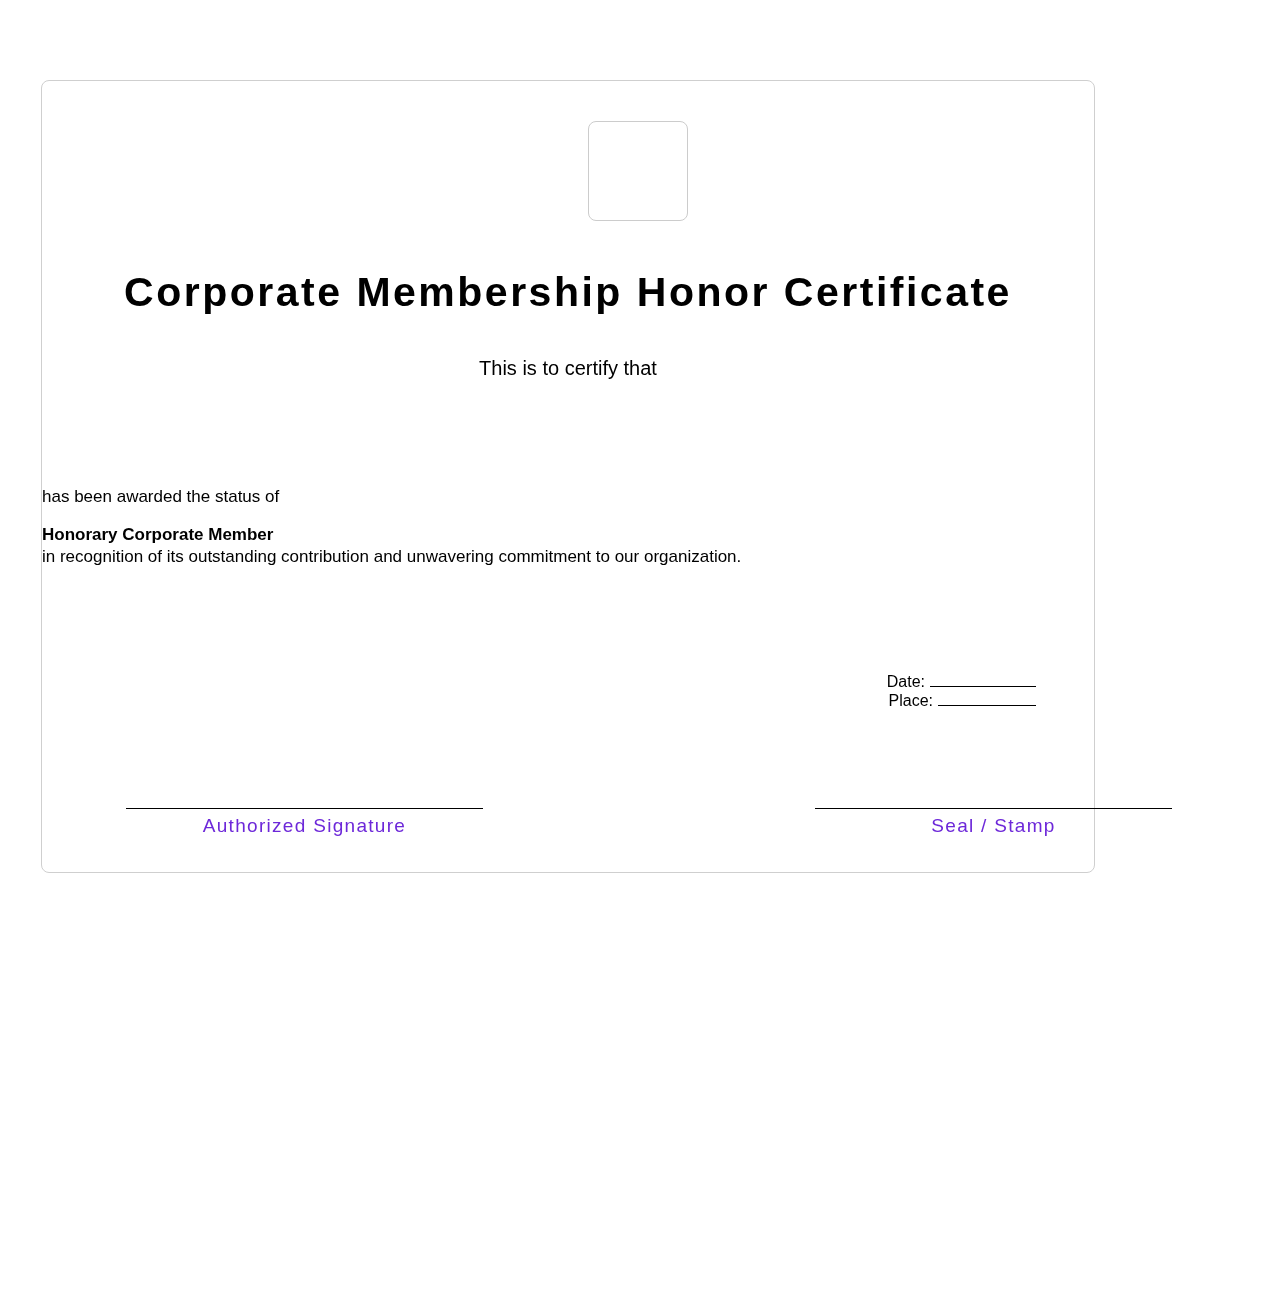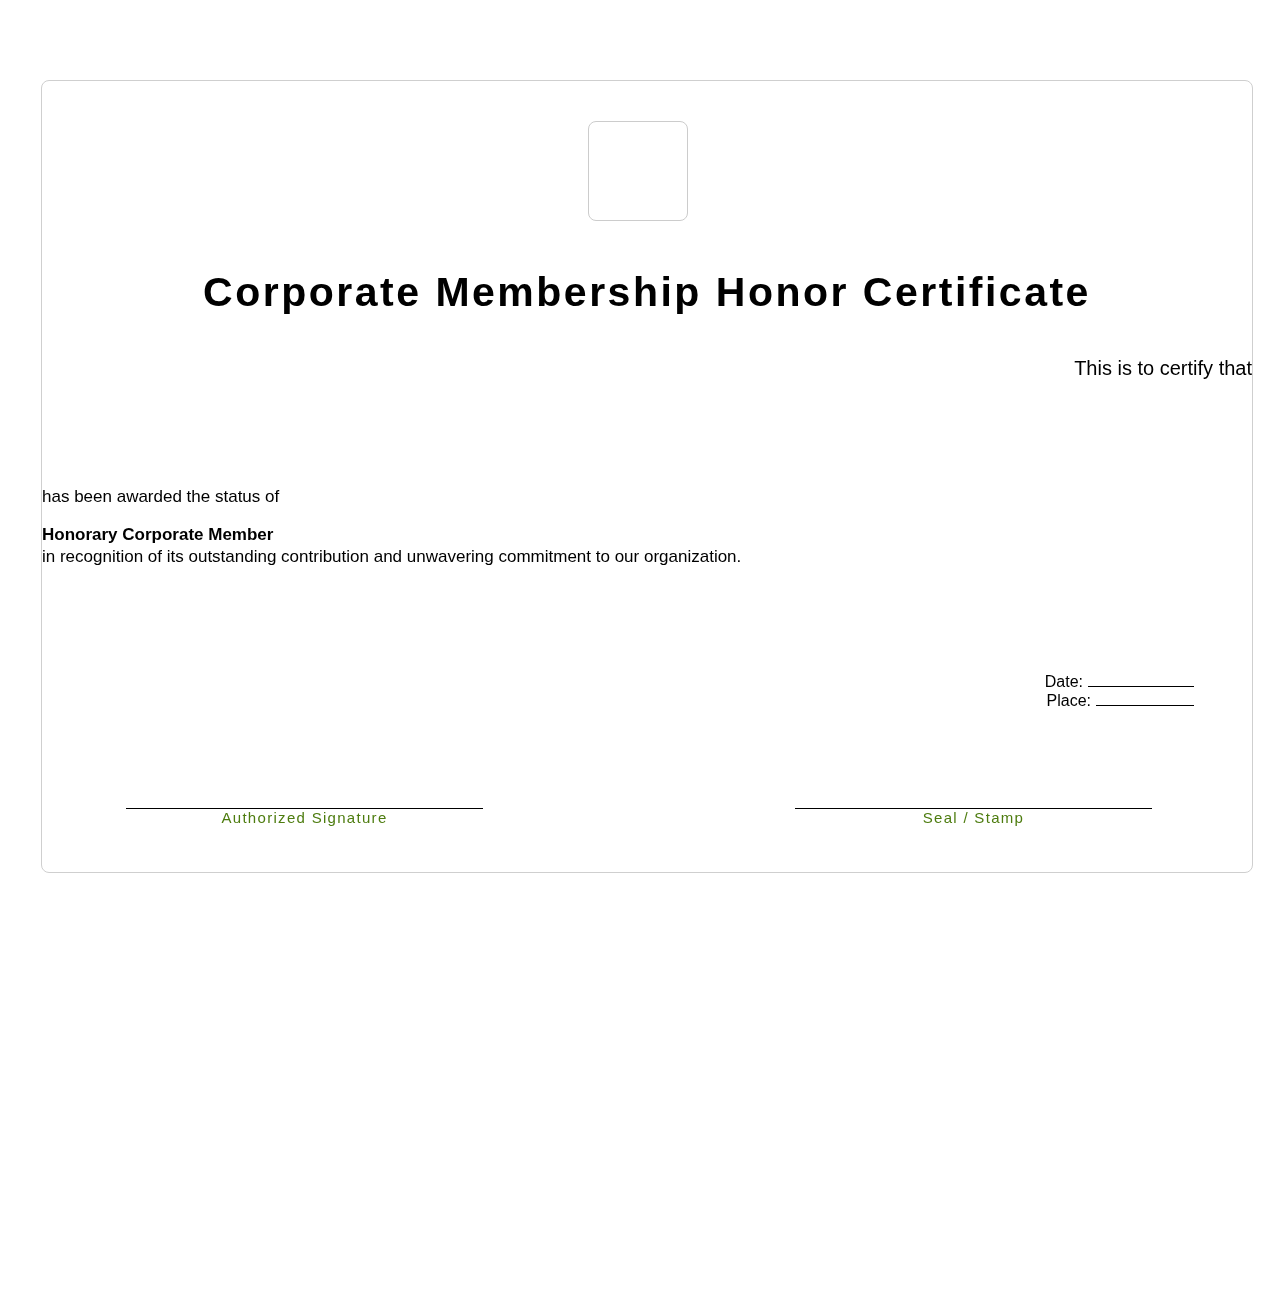--- a/index.html
+++ b/index.html
@@ -1,45 +1,45 @@
 <!DOCTYPE html>
 <html><head>
   <meta charset="utf-8">
   <style>
     html, body { margin: 0; padding: 0; background: #ffffff; }
     body { width: 1278px; height: 1300px; position: relative; font-family: "Liberation Sans", sans-serif; color: #000; }
     .card {
-      position: absolute; left: 41px; top: 80px; width: 1212px; height: 793px;
+      position: absolute; left: 41px; top: 80px; width: 1054px; height: 793px;
       border: 1px solid #cfcfcf; border-radius: 8px; background: #fff; box-sizing: border-box;
     }
     .logo {
       position: absolute; left: 546px; top: 40px; width: 100px; height: 100px;
       border: 1px solid #cccccc; border-radius: 8px; box-sizing: border-box;
     }
     .title {
       position: absolute; left: 0; right: 0; top: 186px; text-align: center;
       font-size: 41px; font-weight: bold; letter-spacing: 2.5px; line-height: 50px;
     }
-    .certify { position: absolute; left: 0; right: 0; top: 275px; text-align: right; font-size: 20px; line-height: 24px; }
+    .certify { position: absolute; left: 0; right: 0; top: 275px; text-align: center; font-size: 20px; line-height: 24px; }
     .corp-name { position: absolute; left: 0; right: 0; top: 340px; text-align: center; font-size: 23px; font-weight: bold; line-height: 28px; }
     .line { position: absolute; left: 0; right: 0; text-align: left; font-size: 17px; line-height: 20px; }
     .l1 { top: 406px; }
     .l2 { top: 444px; font-weight: bold; }
     .l3 { top: 466px; }
     .l4 { top: 526px; }
     .meta { position: absolute; right: 58px; top: 591px; text-align: right; font-size: 16px; line-height: 18px; }
     .meta-row { display: flex; justify-content: flex-end; align-items: baseline; }
     .blank { display: inline-block; border-bottom: 1px solid #000; height: 14px; margin-left: 5px; }
     .b-date { width: 106px; }
     .b-place { width: 98px; }
     .sig { position: absolute; top: 727px; width: 357px; text-align: center; }
     .sig-line { border-top: 1px solid #000; width: 357px; height: 0; }
-    .sig-label { font-size: 15px; color: #4d7c0f; letter-spacing: 1.3px; line-height: 18px; }
+    .sig-label { margin-top: 8px; font-size: 19px; color: #6d28d9; letter-spacing: 1.3px; line-height: 18px; }
     .sig-left { left: 84px; }
-    .sig-right { left: 753px; }
+    .sig-right { left: 773px; }
   </style>
 </head>
 <body>
 
 <div class="card">
   <div class="logo"></div>
   <div class="title">Corporate Membership Honor Certificate</div>
   <div class="certify">This is to certify that</div>
   <div class="line l1">has been awarded the status of</div>
   <div class="line l2">Honorary Corporate Member</div>

